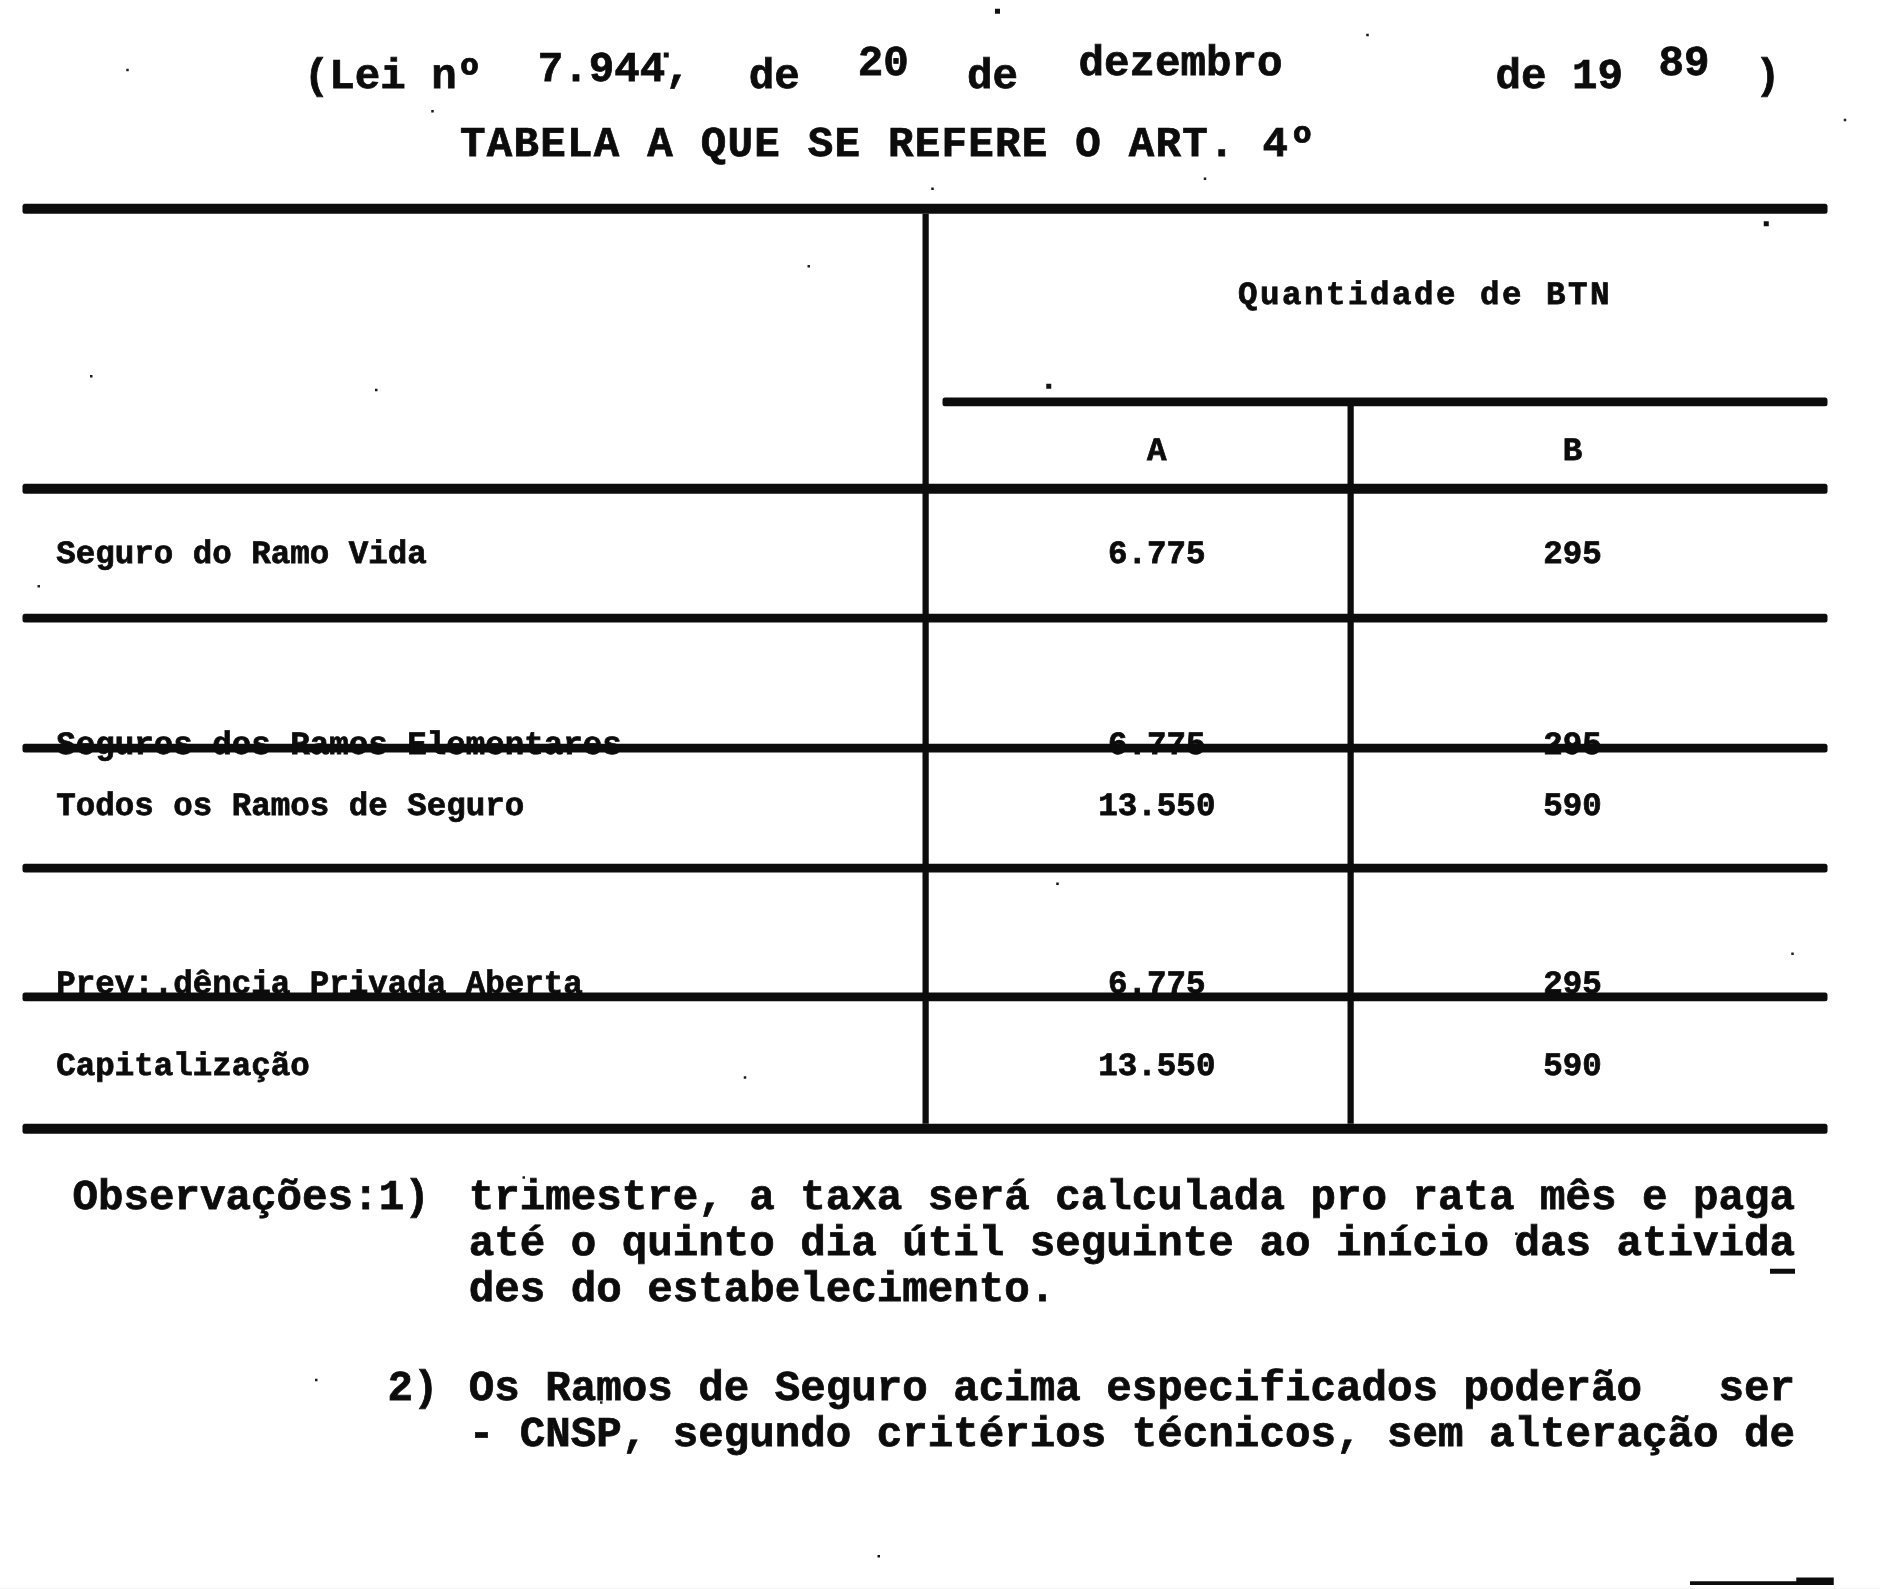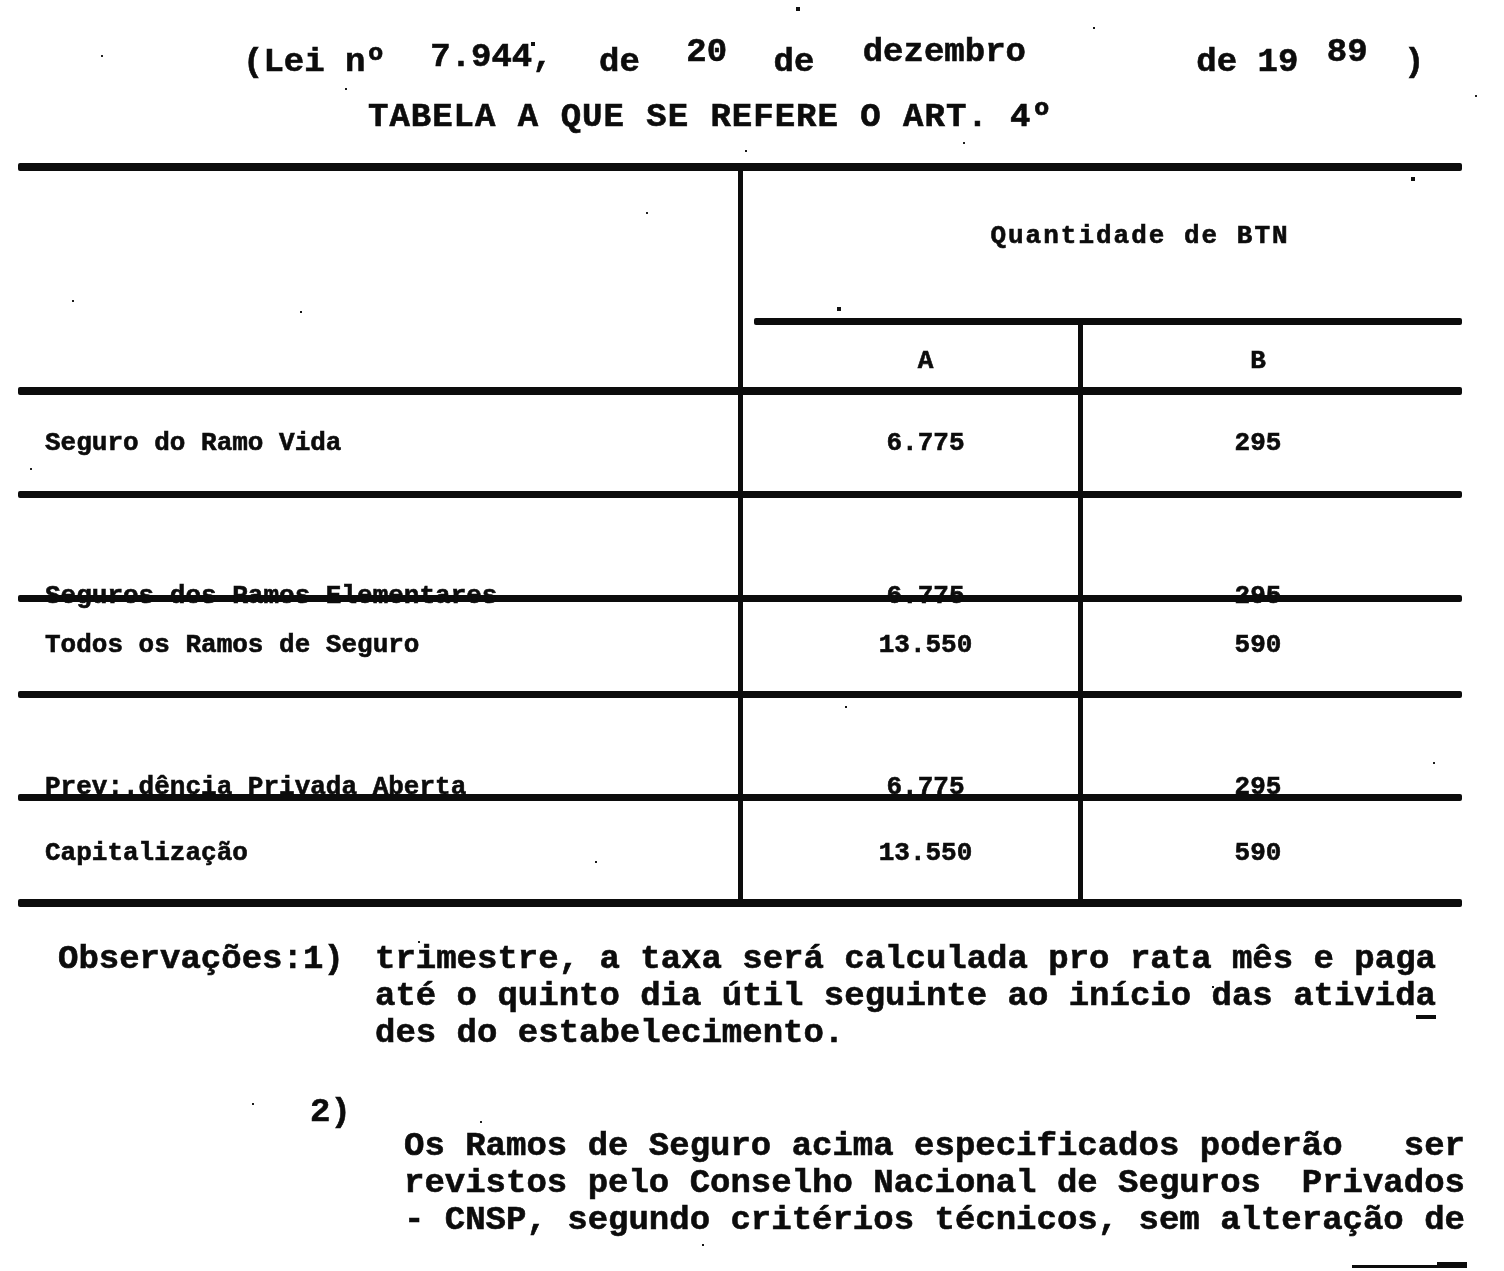--- a/index.html
+++ b/index.html
@@ -47,21 +47,21 @@
   .va{left:740px;width:335px;text-align:center;}
   .vb{left:1065px;width:350px;text-align:center;}
   .r1{top:260px;} .r2{top:365px;margin-top:48px;} .r3{top:462px;} .r4{top:563px;margin-top:41px;} .r5{top:670px;}
   
   .obs-label{position:absolute;left:58px;top:941px;font-size:34px;line-height:37px;white-space:pre;}
   .obs-num{position:absolute;font-size:34px;line-height:37px;white-space:pre;}
   .n1{left:303px;top:941px;}
   .n2{left:310px;top:1094px;}
   .obs-text{position:absolute;left:375px;font-size:34px;line-height:37px;}
   .o1{top:941px;}
-  .o2{top:1128px;margin-left:29px;}
+  .o2{top:1094px;}
   .obs-line{white-space:pre;}
   .uline{border-bottom:4px solid currentColor;}
   
   .edge-line{position:absolute;background:#0c0c0c;}
   .edge-line.a{left:1352px;top:1265px;width:112px;height:3px;}
   .edge-line.b{left:1437px;top:1262px;width:30px;height:6px;}
   .dust{position:absolute;left:0;top:0;width:2px;height:2px;background:transparent;
     box-shadow:
       797px 8px 0 1px #111, 1093px 27px 0 0 #151515, 532px 43px 0 1px #101010,
       101px 55px 0 0 #222, 345px 88px 0 0 #1a1a1a, 1475px 95px 0 0 #222,
@@ -133,20 +133,19 @@
   <div class="obs-num n1">1)</div>
   <div class="obs-text o1">
     <div class="obs-line">trimestre, a taxa será calculada pro rata mês e paga</div>
     <div class="obs-line"><span>até o quinto dia útil seguinte ao início das ativid</span><span class="uline">a</span></div>
     <div class="obs-line">des do estabelecimento.</div>
   </div>
 
   <div class="obs-num n2">2)</div>
   <div class="obs-text o2">
     <div class="obs-line">Os Ramos de Seguro acima especificados poderão   ser</div>
-    <div class="obs-line">revistos pelo Conselho Nacional de Seguros  Privados</div>
     <div class="obs-line">- CNSP, segundo critérios técnicos, sem alteração de</div>
   </div>
 
   <div class="edge-line a"></div>
   <div class="edge-line b"></div>
   <div class="dust"></div>
 </div>
 
 </body></html>

